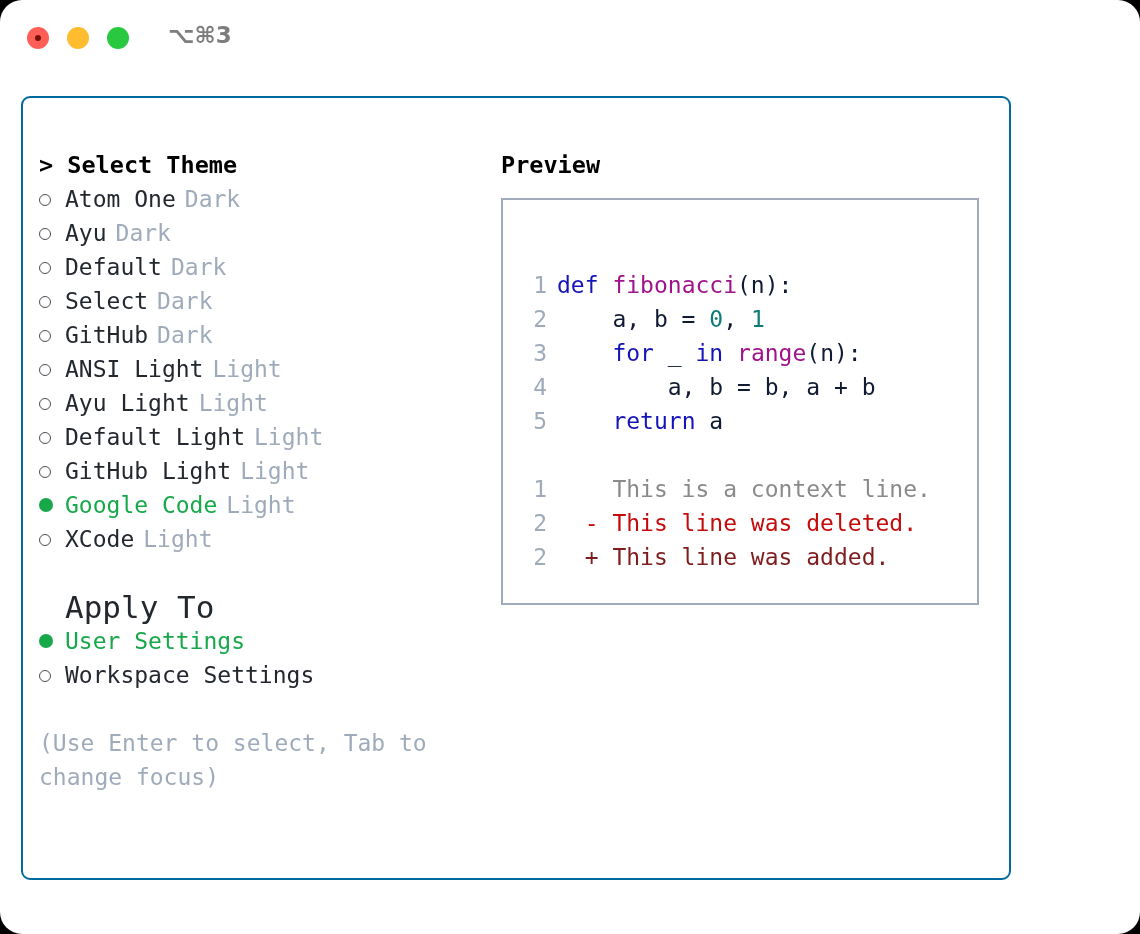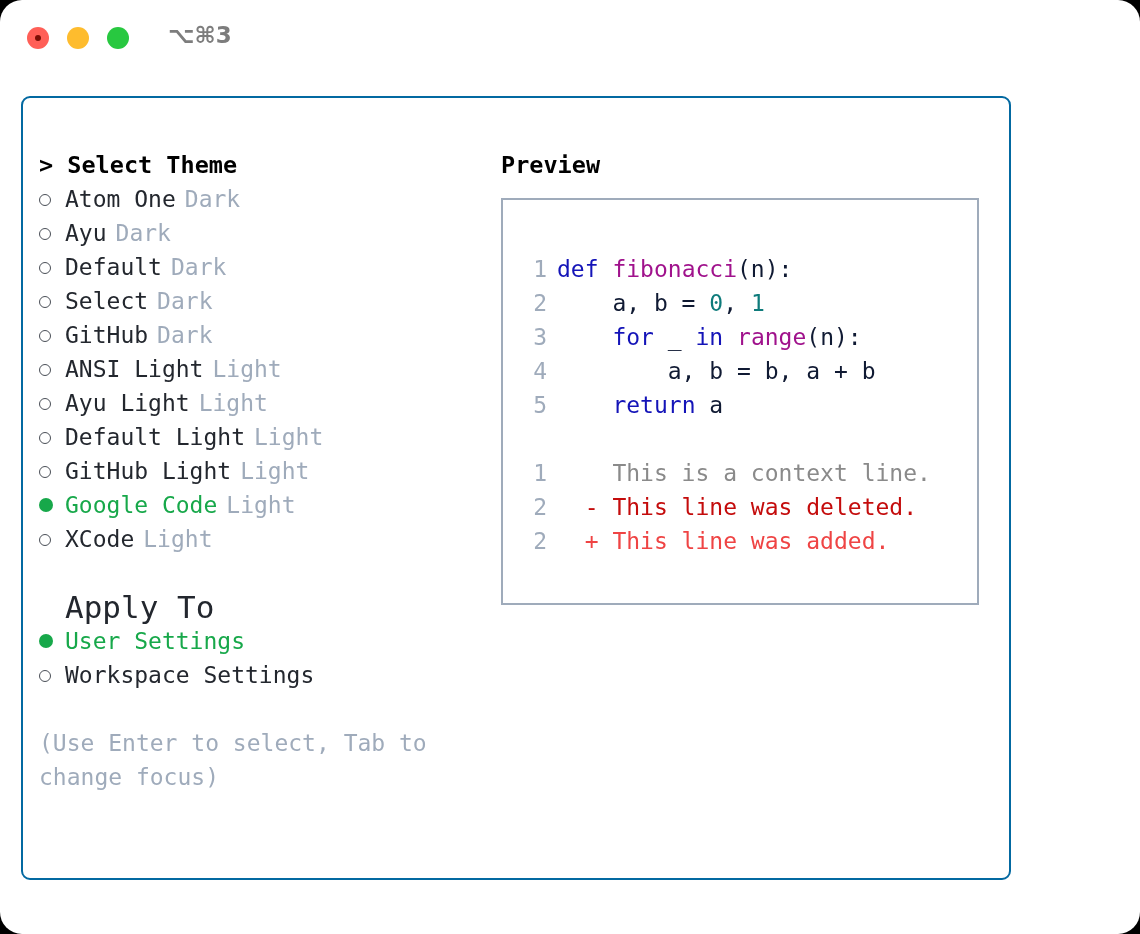--- a/index.html
+++ b/index.html
@@ -147,21 +147,21 @@
     color: #000000;
     line-height: 34px;
     margin-bottom: 16px;
   }
   .preview-box {
     border: 2px solid #9fabbb;
     box-sizing: border-box;
     width: 478px;
     height: 407px;
     background: #ffffff;
-    padding: 52px 0 0 0;
+    padding: 68px 0 0 0;
   }
   .code-line {
     font-size: 23px;
     line-height: 34px;
     white-space: pre;
     padding-left: 18px;
   }
   .ln {
     display: inline-block;
     width: 26px;
@@ -172,21 +172,21 @@
   .blankline { height: 34px; }
 
   .tok-kw    { color: #1414b8; }
   .tok-fn    { color: #a0128c; }
   .tok-num   { color: #0e7b7b; }
   .tok-plain { color: #101a33; }
   .tok-punc  { color: #101a33; }
 
   .diff-ctx { color: #8a8a8a; }
   .diff-del { color: #c40c0c; text-align: right; }
-  .diff-add { color: #ef4444; }
+  .diff-add { color: #7f1d1d; }
 </style>
 </head>
 <body>
 
 <div class="window">
 
   <div class="titlebar">
     <div class="traffic close"></div>
     <div class="traffic min"></div>
     <div class="traffic max"></div>

